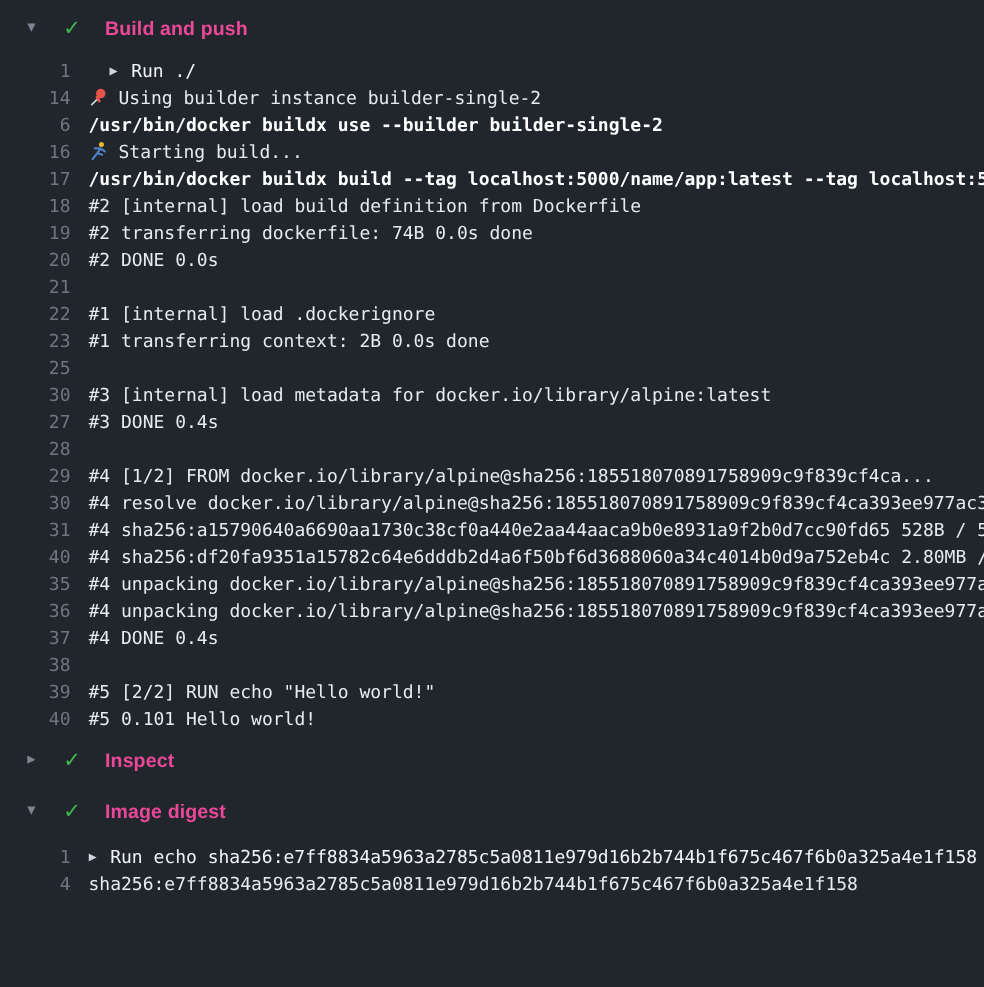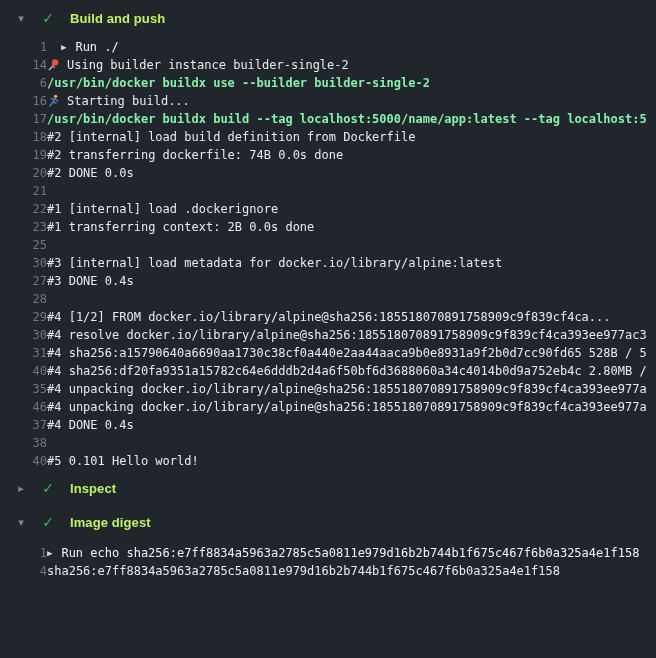--- a/index.html
+++ b/index.html
@@ -22,35 +22,35 @@
   .sec-digest{margin-top:10px;}
   .tri{
     width:22px;flex:none;text-align:center;
     color:#7d8590;font-size:11px;line-height:1;
   }
   .chk{
     width:20px;flex:none;text-align:center;margin-left:6px;
     color:#3fb950;font-size:14px;font-weight:bold;line-height:1;
   }
   .sec-title{
-    margin-left:12px;color:#bef264;font-size:13px;font-weight:600;
+    margin-left:12px;color:#ec4899;font-size:13px;font-weight:600;
     letter-spacing:.1px;
   }
   .lines{margin-top:8px;}
   .sec-digest .lines{margin-top:10px;}
   .row{height:18px;line-height:18px;display:flex;overflow:hidden;}
   .num{
     flex:none;width:47px;text-align:right;
     color:#6e7781;cursor:pointer;user-select:none;
   }
   .txt{
-    margin-left:0;white-space:pre;overflow:hidden;flex:1;
+    margin-left:12px;white-space:pre;overflow:hidden;flex:1;
     color:#e6ebf1;
   }
-  .txt.command{color:#86efac;font-weight:600;}
+  .txt.command{color:#ffffff;font-weight:600;}
   .txt.group{color:#f0f4f8;}
   .caret{
     display:inline-block;font-size:9px;color:#ced6de;
     margin:0 9px 0 14px;vertical-align:1px;
   }
   .sec-digest .caret{margin-left:0;}
   .ic{vertical-align:-2px;margin-right:7px;}
 </style>
 </head>
 <body>
@@ -145,30 +145,34 @@
         </div>
         <div class="row">
           <span class="num">40</span>
           <span class="txt text">#4 sha256:df20fa9351a15782c64e6dddb2d4a6f50bf6d3688060a34c4014b0d9a752eb4c 2.80MB /</span>
         </div>
         <div class="row">
           <span class="num">35</span>
           <span class="txt text">#4 unpacking docker.io/library/alpine@sha256:185518070891758909c9f839cf4ca393ee977a</span>
         </div>
         <div class="row">
-          <span class="num">46</span>
+          <span class="num">36</span>
           <span class="txt text">#4 unpacking docker.io/library/alpine@sha256:185518070891758909c9f839cf4ca393ee977a</span>
         </div>
         <div class="row">
           <span class="num">37</span>
           <span class="txt text">#4 DONE 0.4s</span>
         </div>
         <div class="row">
           <span class="num">38</span>
           <span class="txt blank"></span>
+        </div>
+        <div class="row">
+          <span class="num">39</span>
+          <span class="txt text">#5 [2/2] RUN echo "Hello world!"</span>
         </div>
         <div class="row">
           <span class="num">40</span>
           <span class="txt text">#5 0.101 Hello world!</span>
         </div>
       </div>
   </section>
 
   <section class="sec-inspect">
     <div class="sec-hdr">

